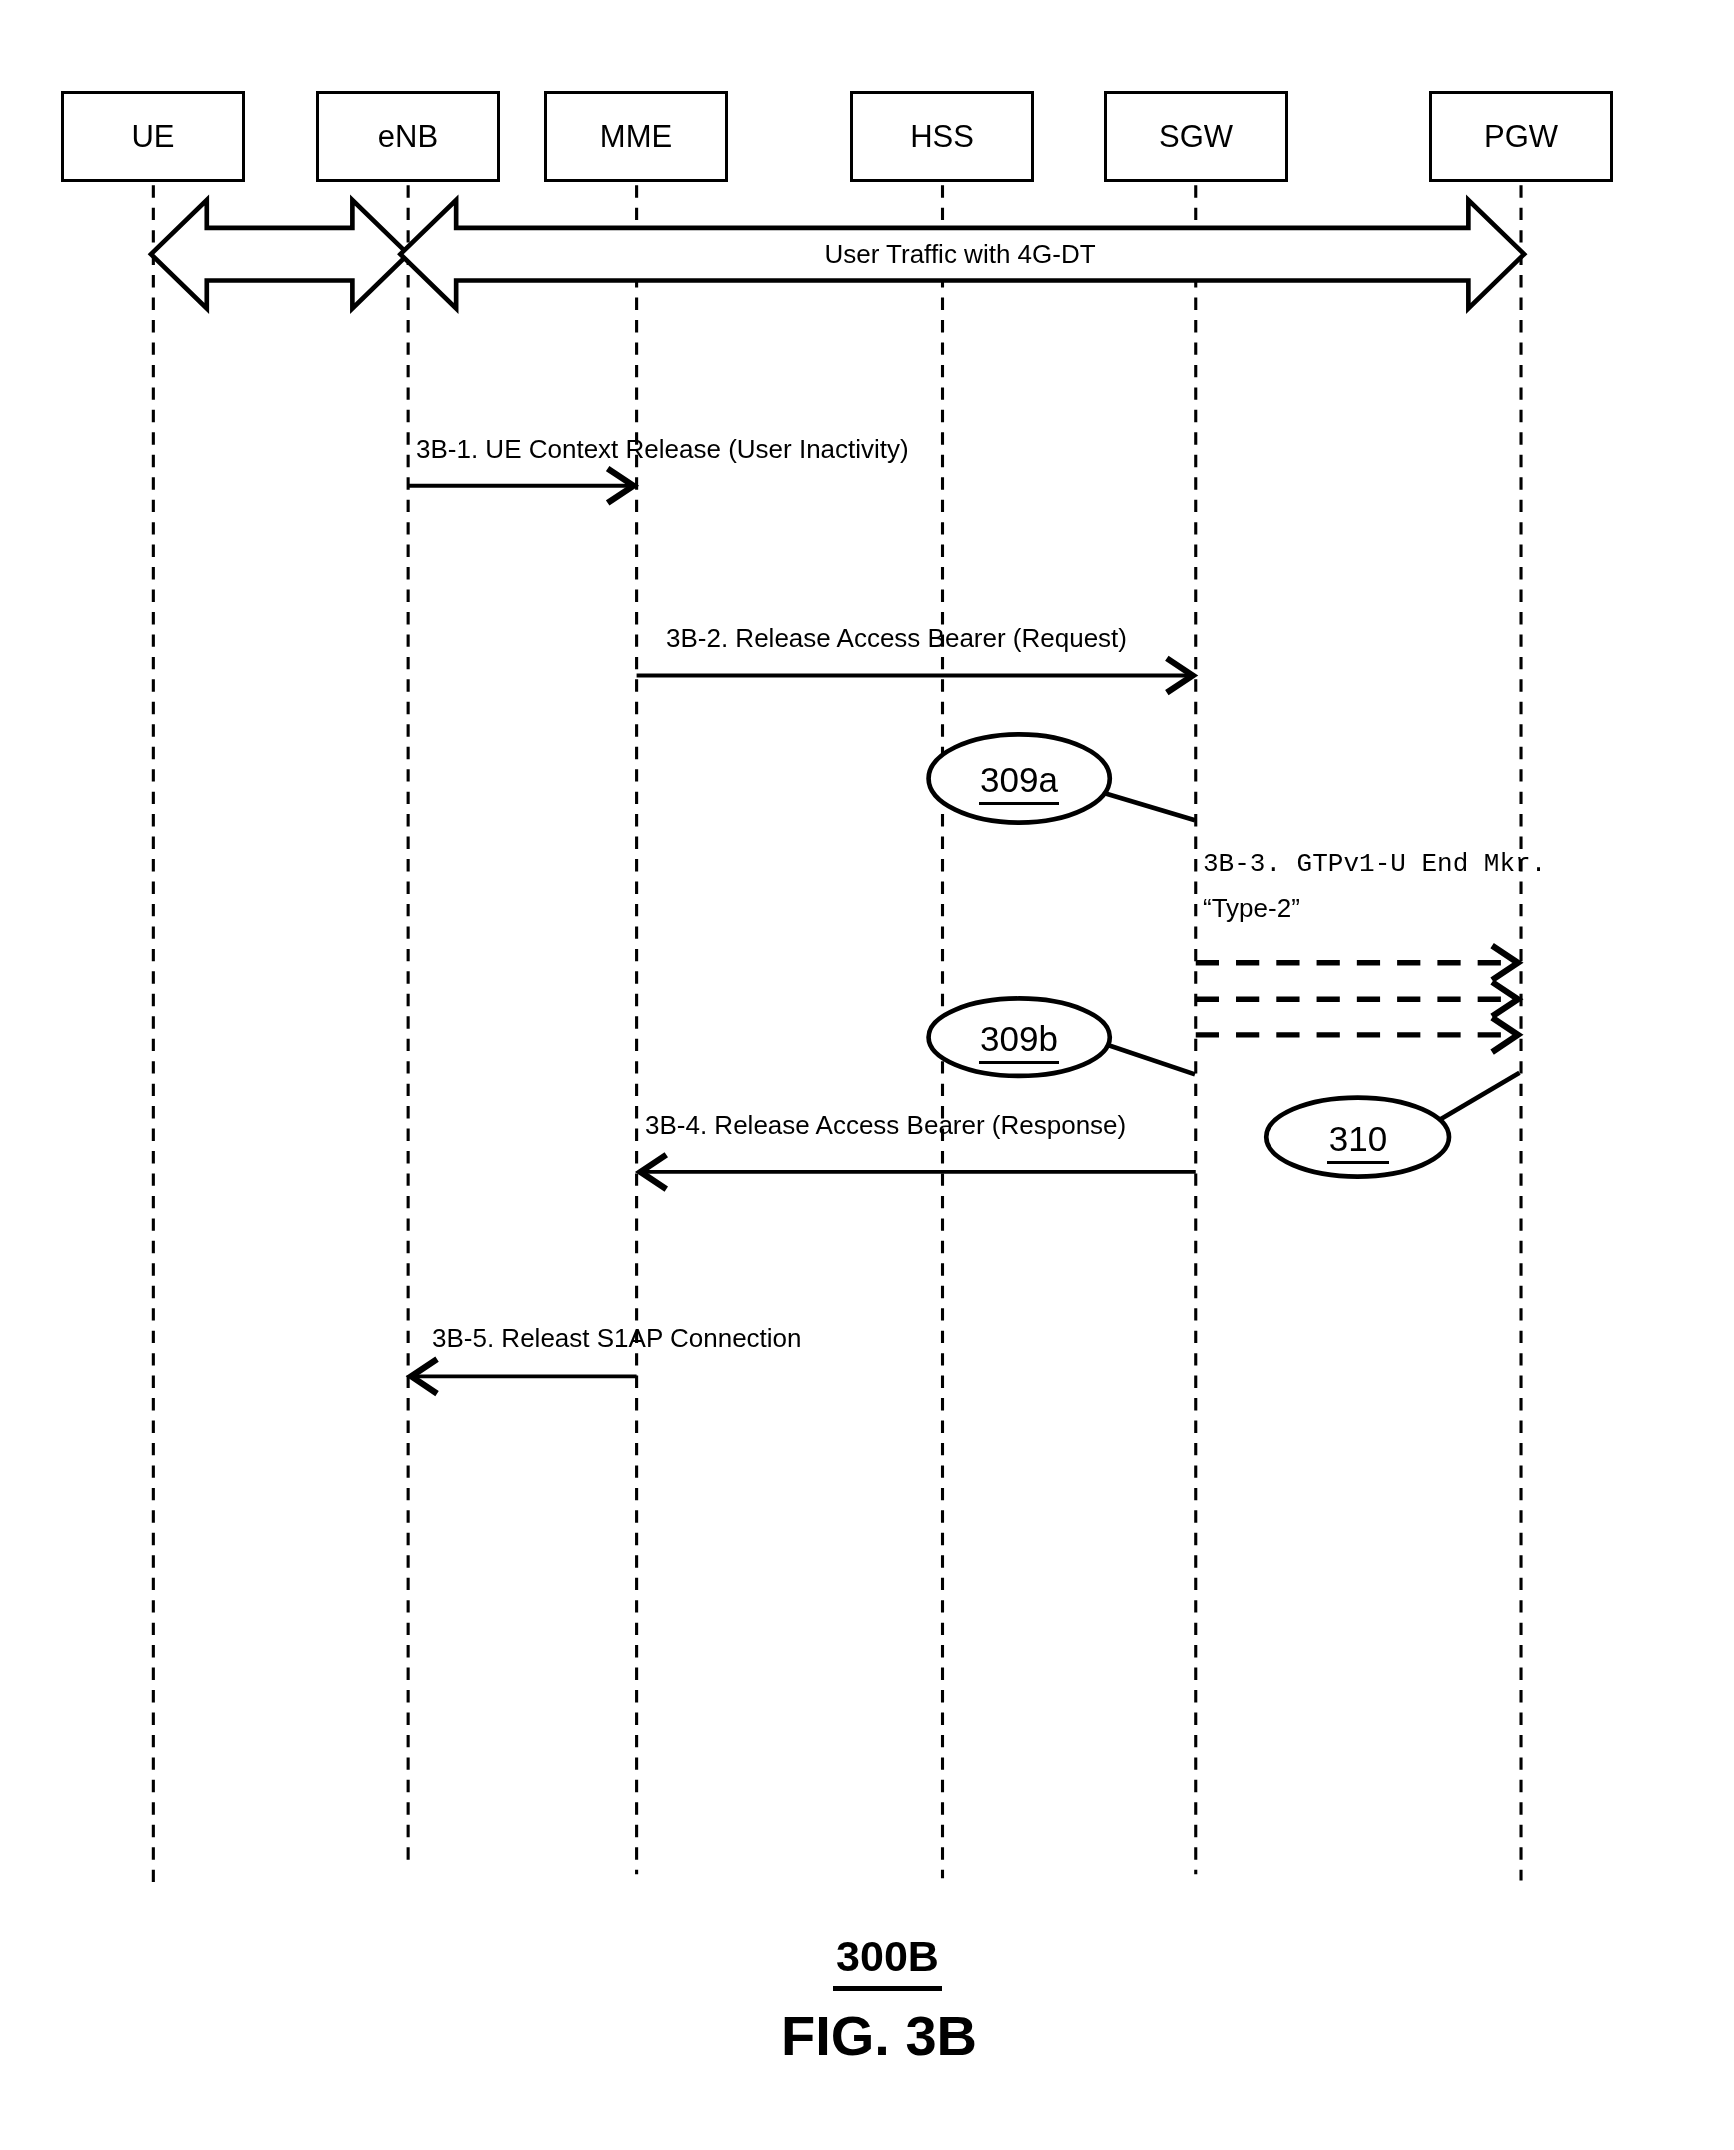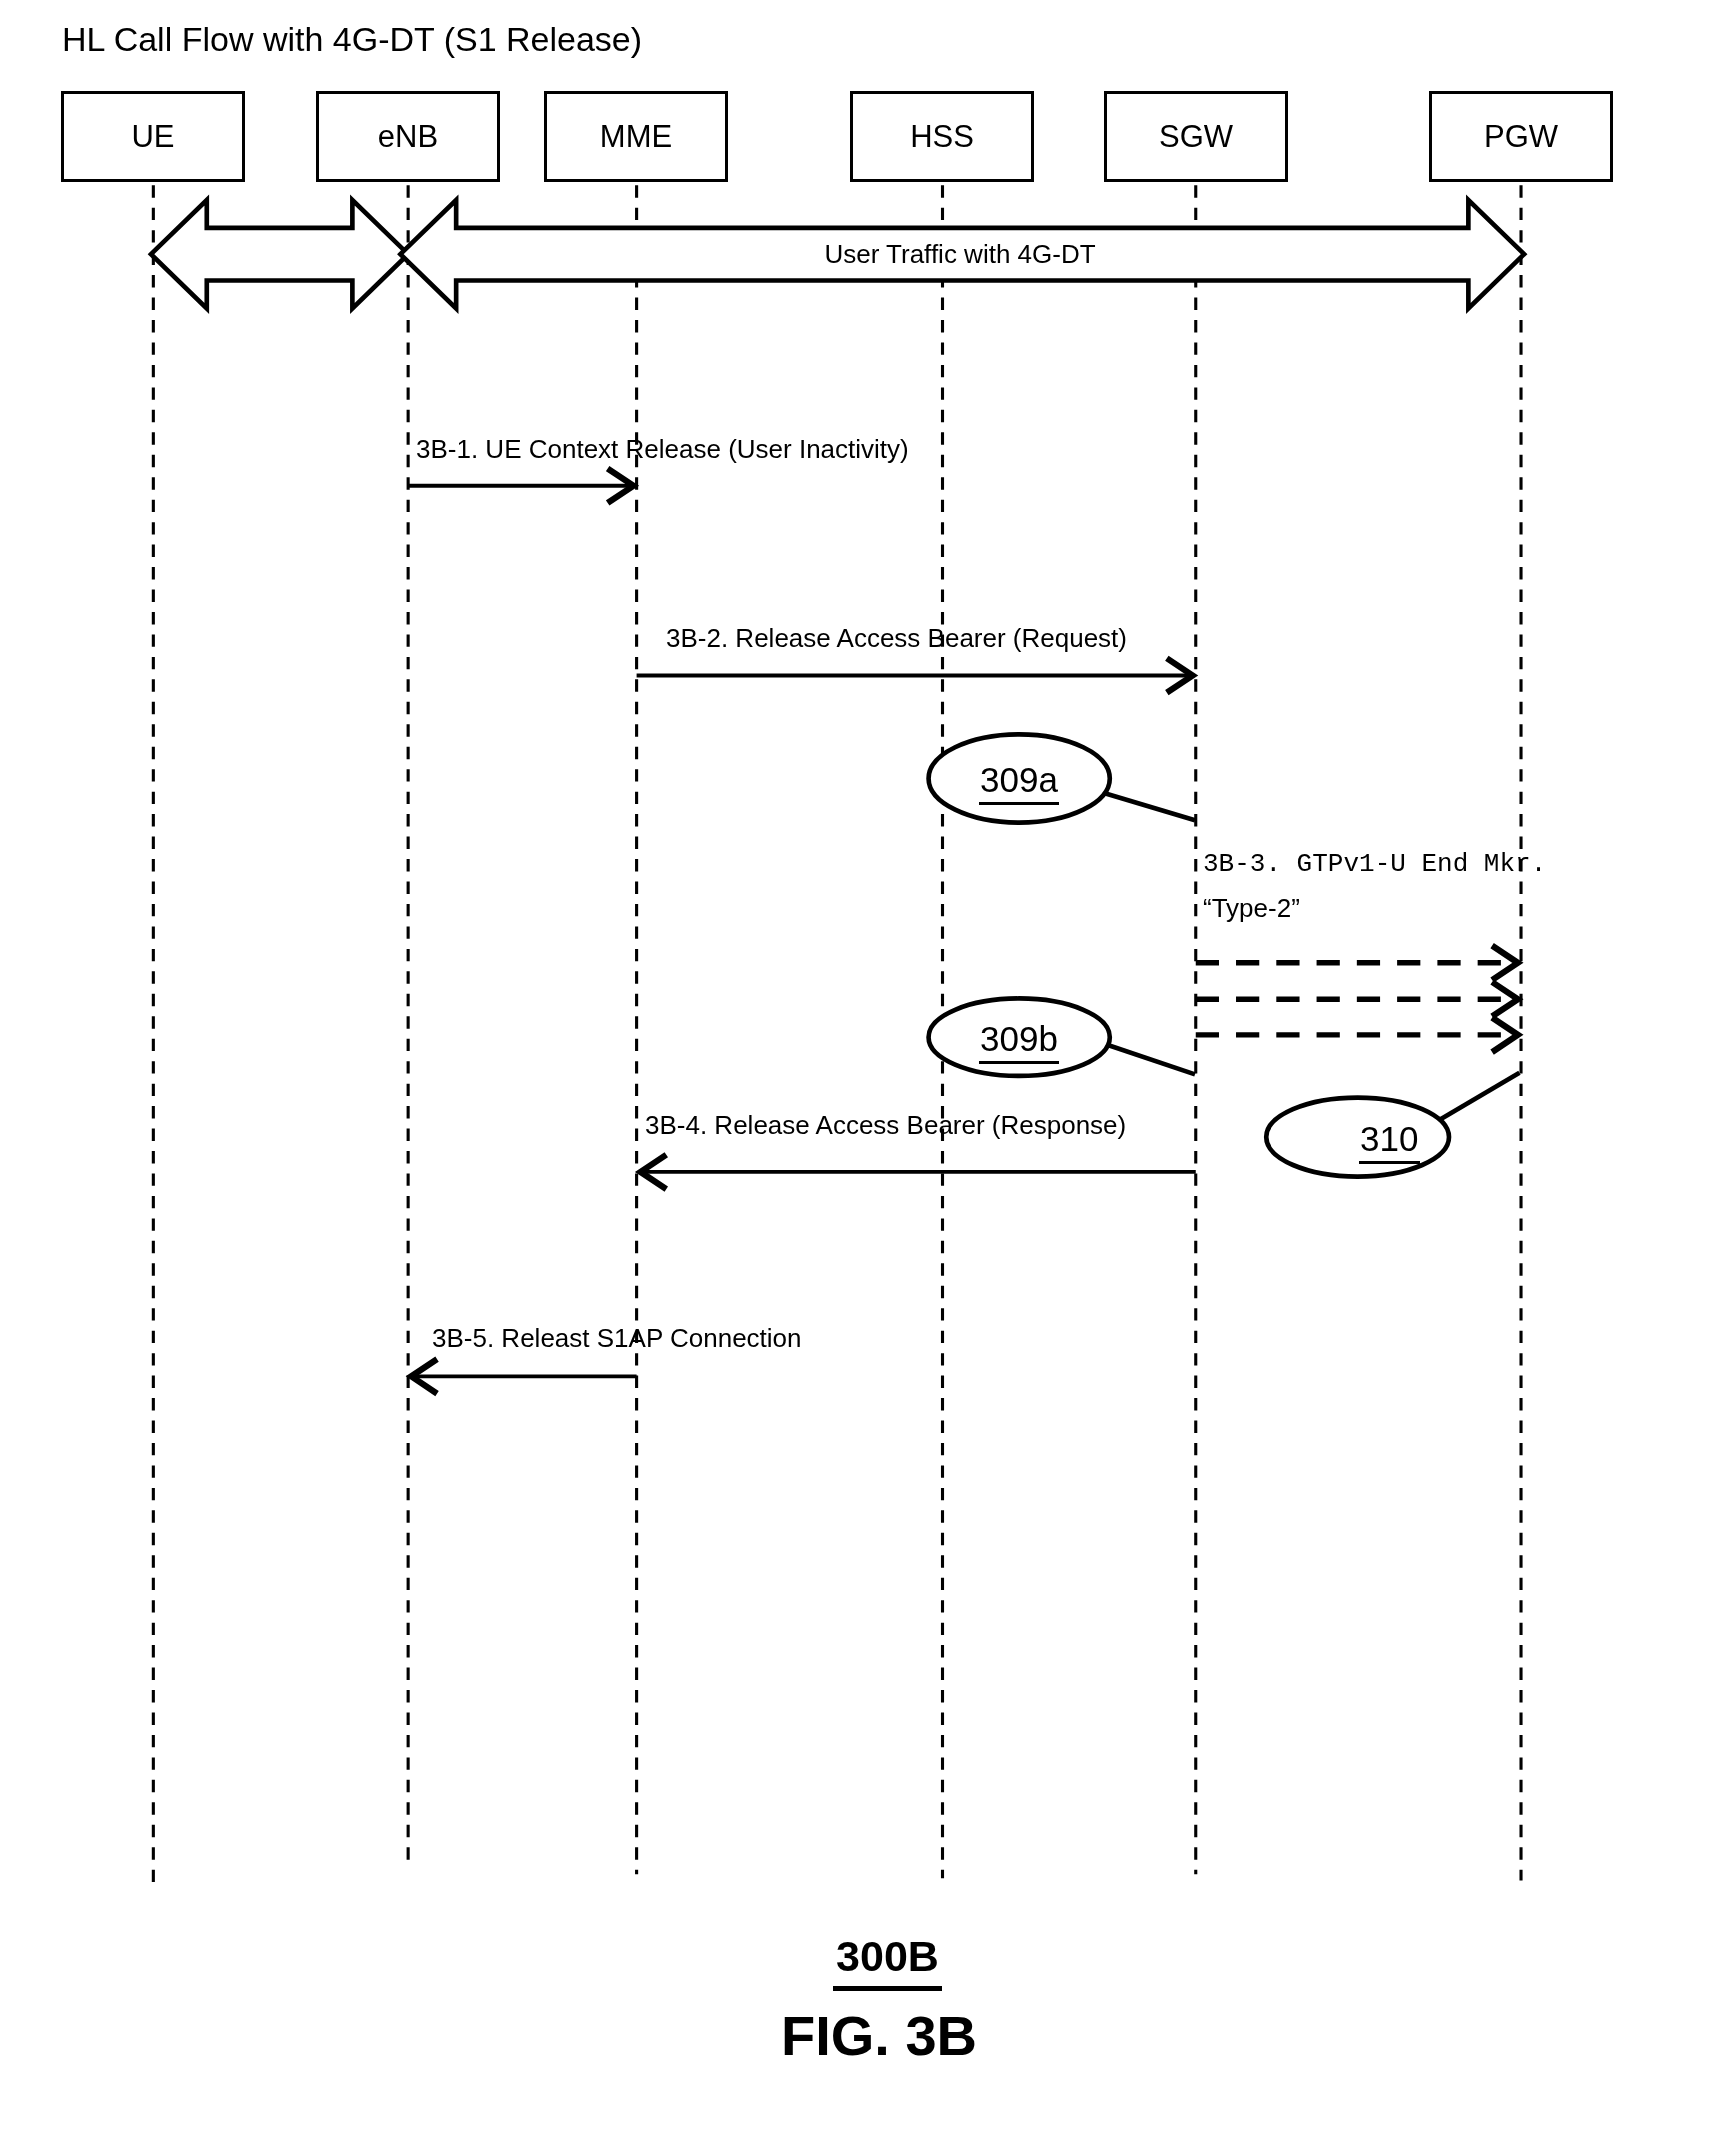--- a/index.html
+++ b/index.html
@@ -58,21 +58,21 @@
     font-size:35px;
     z-index:4;
   }
   .callout-label span{
     display:inline-block;
     border-bottom:3.1px solid #000;
     padding:0 1.5px 2.3px 1.5px;
   }
   .cl-309a{left:957px; top:760px;}
   .cl-309b{left:957px; top:1019px;}
-  .cl-310{left:1296px; top:1119px;text-align:right;}
+  .cl-310{left:1296px; top:1119px;}
   .footer-ref{
     left:833px; top:1932px;
     font-size:43px; font-weight:bold;
     border-bottom:5.4px solid #000;
     padding:0 3.1px 4.6px 3.1px;
     white-space:nowrap;
     z-index:4;
   }
   .footer-fig{
     left:781px; top:2003px;
@@ -85,21 +85,20 @@
   .msgline{stroke:#000;stroke-width:5;fill:none;}
   .dashline{stroke:#000;stroke-width:7;stroke-dasharray:30 22;fill:none;}
   .connector{stroke:#000;stroke-width:6;fill:none;}
   .callout-ellipse{fill:#fff;stroke:#000;stroke-width:6;}
 </style>
 </head>
 <body>
 
 <div class="page">
 
-  <div class="abs figure-title">HL Call Flow with 4G-DT (S1 Release)</div>
 
   <svg class="layer" width="1734" height="2151" viewBox="0 0 2239 2777">
     <defs>
       <marker id="chev" markerUnits="userSpaceOnUse" markerWidth="44" markerHeight="52" refX="36" refY="26" orient="auto">
         <path d="M6,6 L36,26 L6,46" fill="none" stroke="#000" stroke-width="8" stroke-linecap="square"></path>
       </marker>
     </defs>
 
     <line class="lifeline" x1="198" y1="210" x2="198" y2="2432"></line>
     <line class="lifeline" x1="527" y1="210" x2="527" y2="2410"></line>

